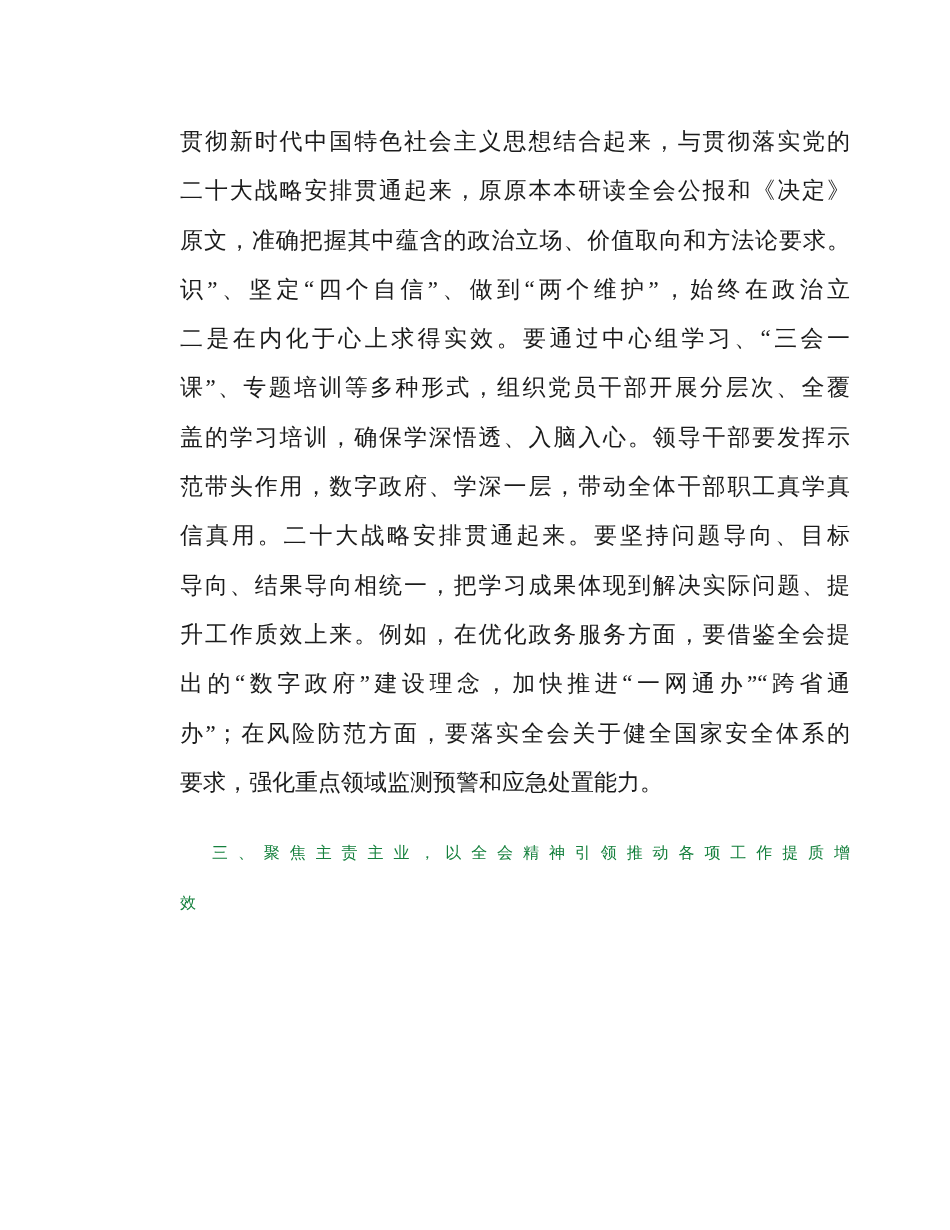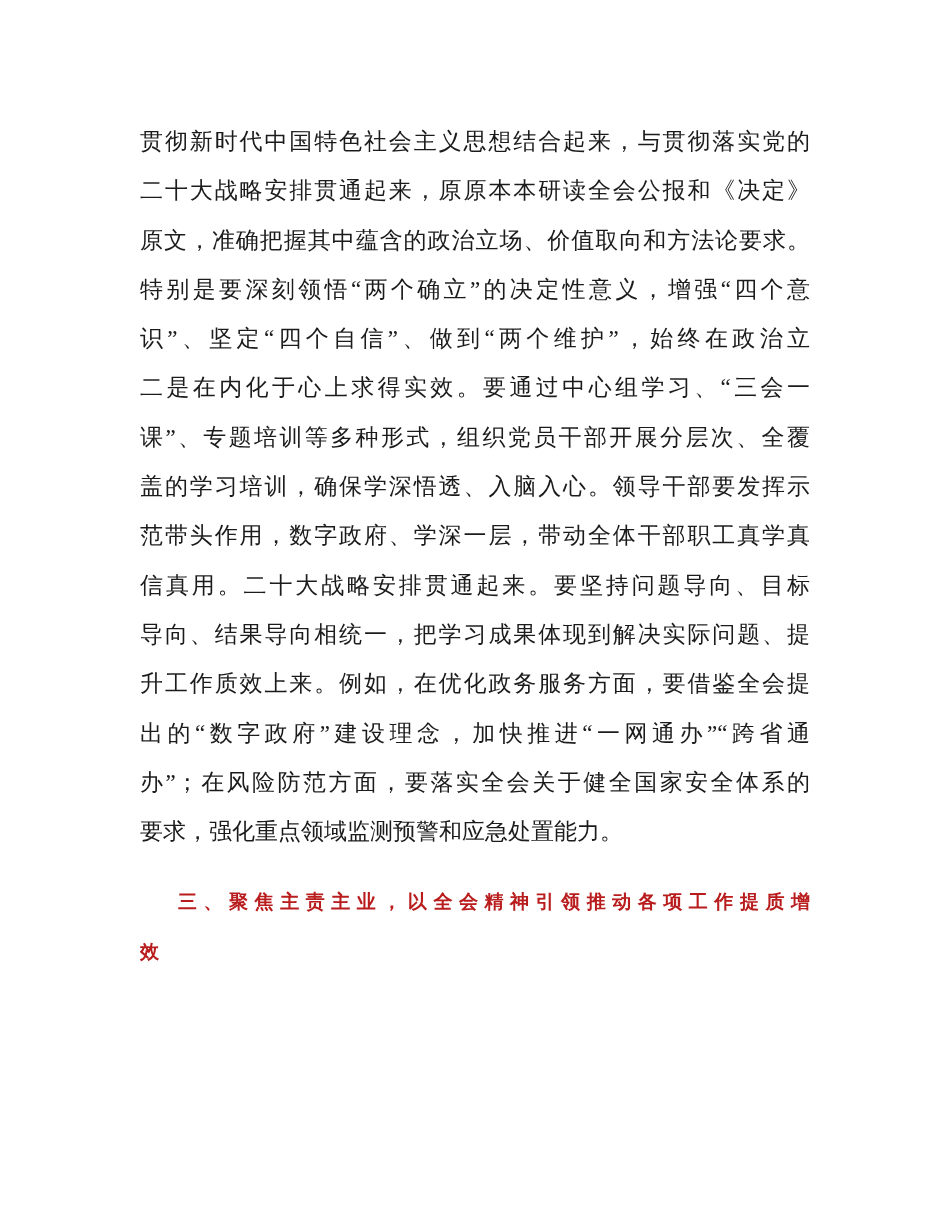--- a/index.html
+++ b/index.html
@@ -6,20 +6,21 @@
     margin: 0;
     padding: 0;
     background: #ffffff;
   }
   .page {
     position: relative;
     width: 874px;
     height: 1230px;
     background: #ffffff;
     overflow: hidden;
+    margin-left: 40px;
   }
   .content {
     box-sizing: border-box;
     width: 950px;
     padding: 117px 140px 0 140px;
   }
   
   .paragraph .body-line {
     font-family: "Liberation Serif", "DejaVu Serif", serif;
     font-size: 23px;
@@ -34,24 +35,24 @@
   
   .paragraph .body-line:last-child {
     text-align-last: left;
   }
   
   .heading {
     margin-top: 21px;
   }
   .heading .heading-line {
     font-family: "Liberation Sans", "DejaVu Sans", sans-serif;
-    font-weight: 700;
-    font-size: 19px;
+    font-weight: 400;
+    font-size: 16px;
     line-height: 50px;
-    color: #b91c1c;
+    color: #15803d;
     text-align: justify;
     text-align-last: justify;
     overflow: hidden;
     height: 50px;
   }
   .heading .heading-line:first-child {
     text-indent: 2em;
   }
   .heading .heading-line:last-child {
     text-align-last: left;
@@ -59,21 +60,20 @@
 </style>
 </head>
 <body>
 
 <div class="page">
   <div class="content">
     <div class="paragraph">
         <div class="body-line">贯彻新时代中国特色社会主义思想结合起来，与贯彻落实党的</div>
         <div class="body-line">二十大战略安排贯通起来，原原本本研读全会公报和《决定》</div>
         <div class="body-line">原文，准确把握其中蕴含的政治立场、价值取向和方法论要求。</div>
-        <div class="body-line">特别是要深刻领悟“两个确立”的决定性意义，增强“四个意</div>
         <div class="body-line">识”、坚定“四个自信”、做到“两个维护”，始终在政治立</div>
         <div class="body-line">二是在内化于心上求得实效。要通过中心组学习、“三会一</div>
         <div class="body-line">课”、专题培训等多种形式，组织党员干部开展分层次、全覆</div>
         <div class="body-line">盖的学习培训，确保学深悟透、入脑入心。领导干部要发挥示</div>
         <div class="body-line">范带头作用，数字政府、学深一层，带动全体干部职工真学真</div>
         <div class="body-line">信真用。二十大战略安排贯通起来。要坚持问题导向、目标</div>
         <div class="body-line">导向、结果导向相统一，把学习成果体现到解决实际问题、提</div>
         <div class="body-line">升工作质效上来。例如，在优化政务服务方面，要借鉴全会提</div>
         <div class="body-line">出的“数字政府”建设理念，加快推进“一网通办”“跨省通</div>
         <div class="body-line">办”；在风险防范方面，要落实全会关于健全国家安全体系的</div>

